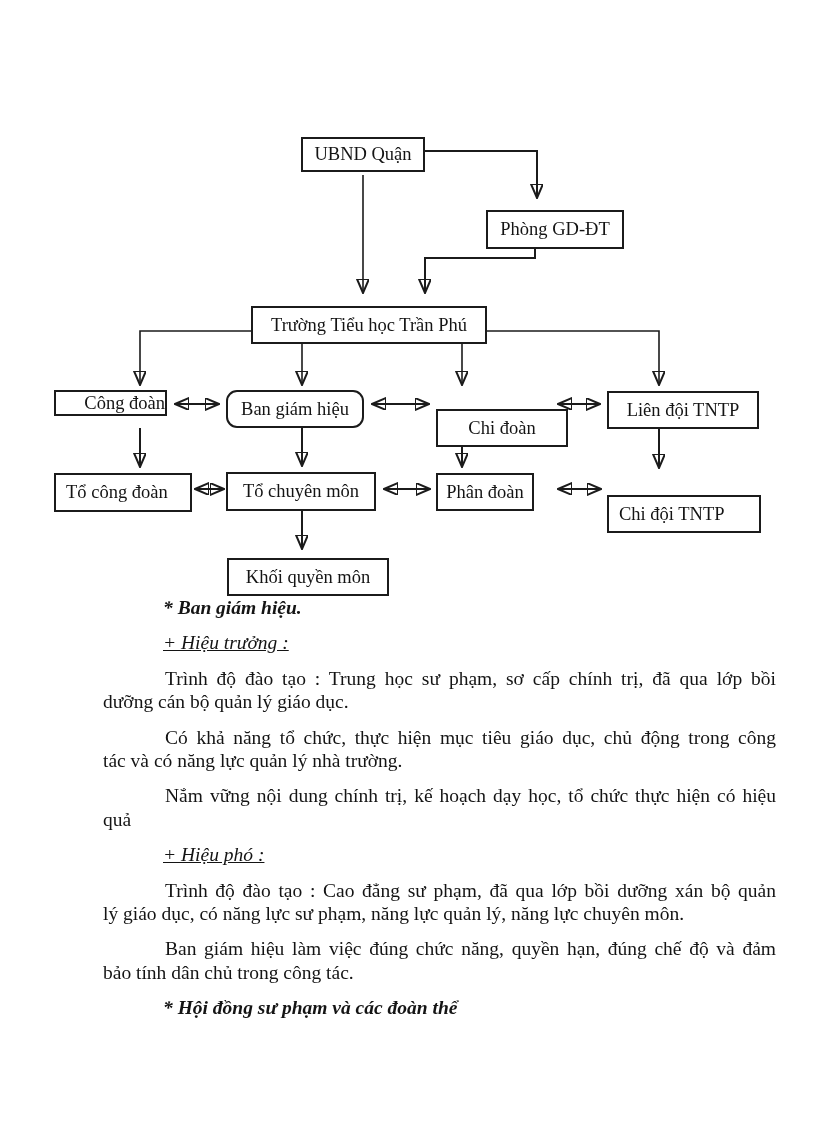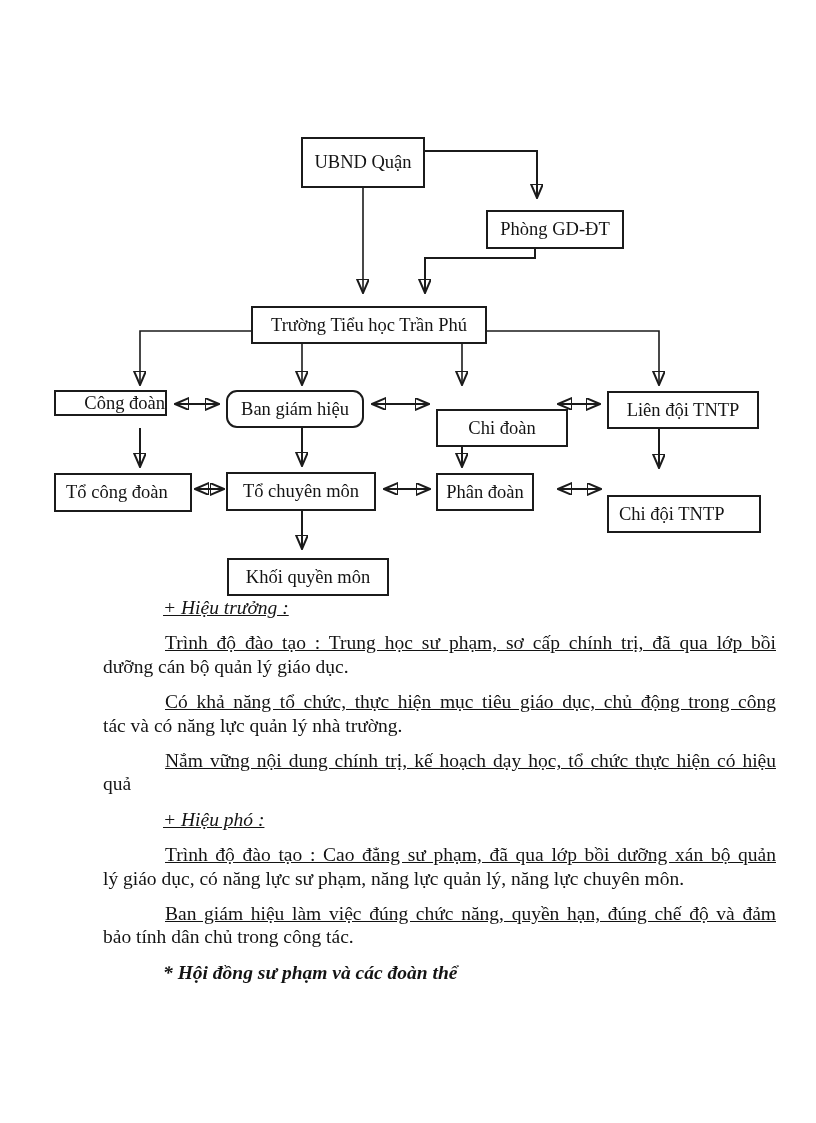--- a/index.html
+++ b/index.html
@@ -19,21 +19,21 @@
   }
   .node.align-left{justify-content:flex-start;padding-left:10px;}
   .text-section{
     position:absolute;left:103px;top:596px;width:673px;
     font-size:19.5px;line-height:23.4px;
   }
   .blk{margin:0 0 12px 0;}
   .h-bi{font-weight:bold;font-style:italic;padding-left:60px;}
   .h-i{font-style:italic;padding-left:60px;text-decoration:underline;}
   .jl{text-align:justify;text-align-last:justify;}
-  .ind{text-indent:62px;text-decoration:underline;}
+  .ind{text-indent:62px;}
   .ll{text-align:left;}
 </style>
 </head>
 <body>
 
 <div class="page">
 
   <div class="chart-layer">
 
     <svg class="connectors" width="816" height="620" viewBox="0 0 816 620">
@@ -69,21 +69,21 @@
       <path d="M579,404 L600,404" marker-end="url(#ah)"></path>
 
       <path d="M209,489 L195,489" marker-end="url(#ah)"></path>
       <path d="M209,489 L224,489" marker-end="url(#ah)"></path>
       <path d="M407,489 L384,489" marker-end="url(#ah)"></path>
       <path d="M407,489 L430,489" marker-end="url(#ah)"></path>
       <path d="M579,489 L558,489" marker-end="url(#ah)"></path>
       <path d="M579,489 L601,489" marker-end="url(#ah)"></path>
     </svg>
 
-    <div class="node" style="left:301px;top:137px;width:124px;height:51px;">
+    <div class="node" style="left:301px;top:137px;width:124px;height:35px;">
       <span>UBND Quận</span>
     </div>
     <div class="node" style="left:486px;top:210px;width:138px;height:39px;">
       <span>Phòng GD-ĐT</span>
     </div>
     <div class="node" style="left:251px;top:306px;width:236px;height:38px;">
       <span>Trường Tiểu học Trần Phú</span>
     </div>
 
     <div class="node" style="left:54px;top:390px;width:113px;height:26px;justify-content:flex-end;">
@@ -112,20 +112,23 @@
       <span>Chi đội TNTP</span>
     </div>
 
     <div class="node" style="left:227px;top:558px;width:162px;height:38px;">
       <span>Khối quyền môn</span>
     </div>
   </div>
 
   <div class="text-section">
 
+    <div class="blk h-bi">
+      <div>* Ban giám hiệu.</div>
+    </div>
 
     <div class="blk h-i">
       <div>+ Hiệu trưởng :</div>
     </div>
 
     <div class="blk">
       <div class="jl ind">Trình độ đào tạo : Trung học sư phạm, sơ cấp chính trị, đã qua lớp bồi</div>
       <div class="ll">dưỡng cán bộ quản lý giáo dục.</div>
     </div>
 

